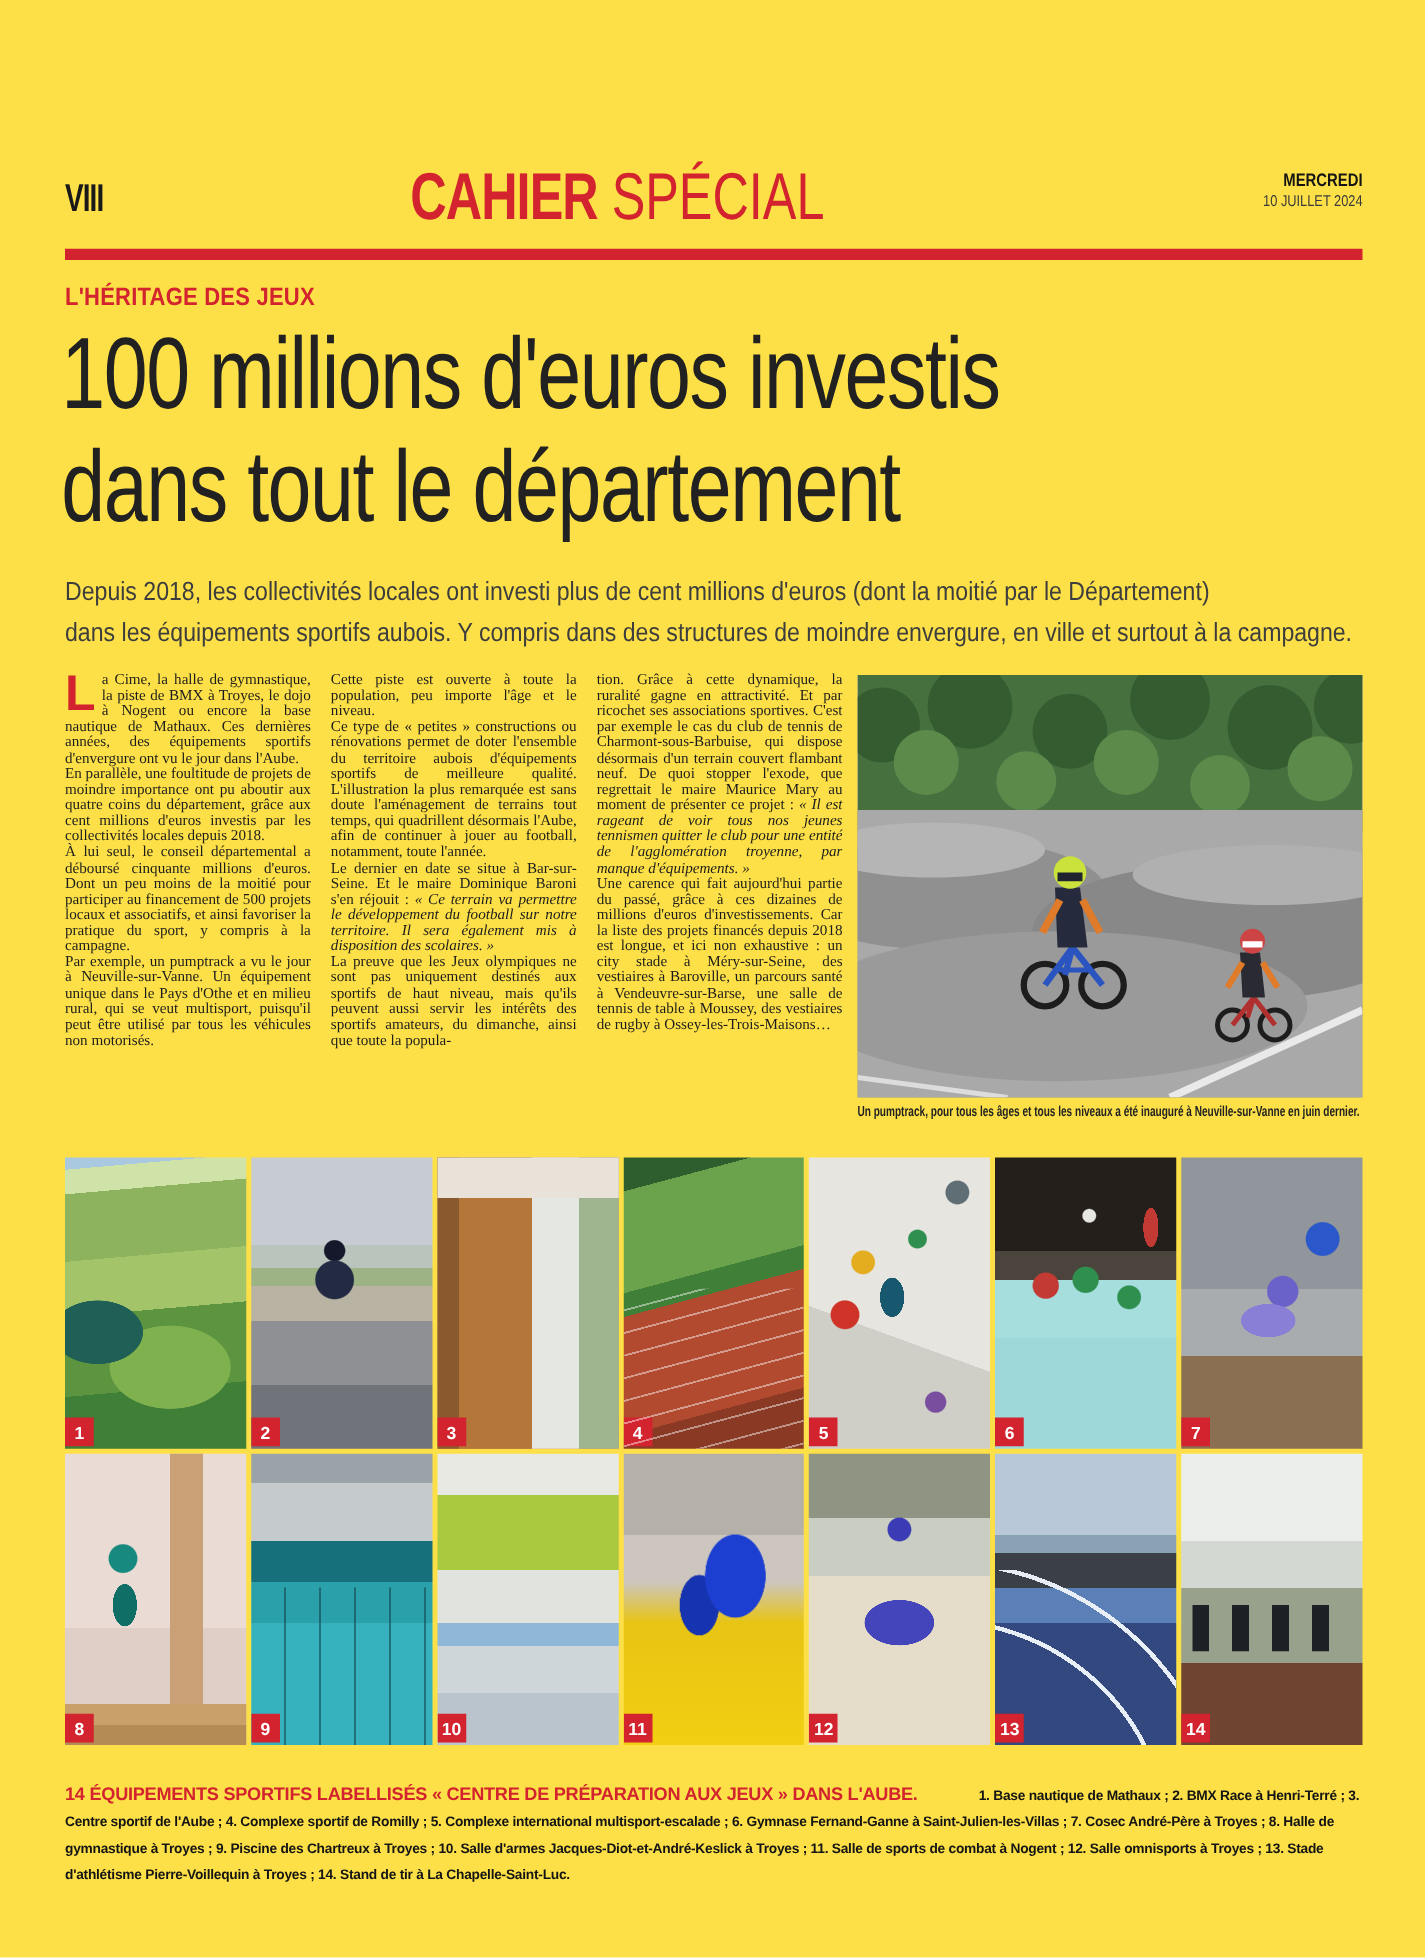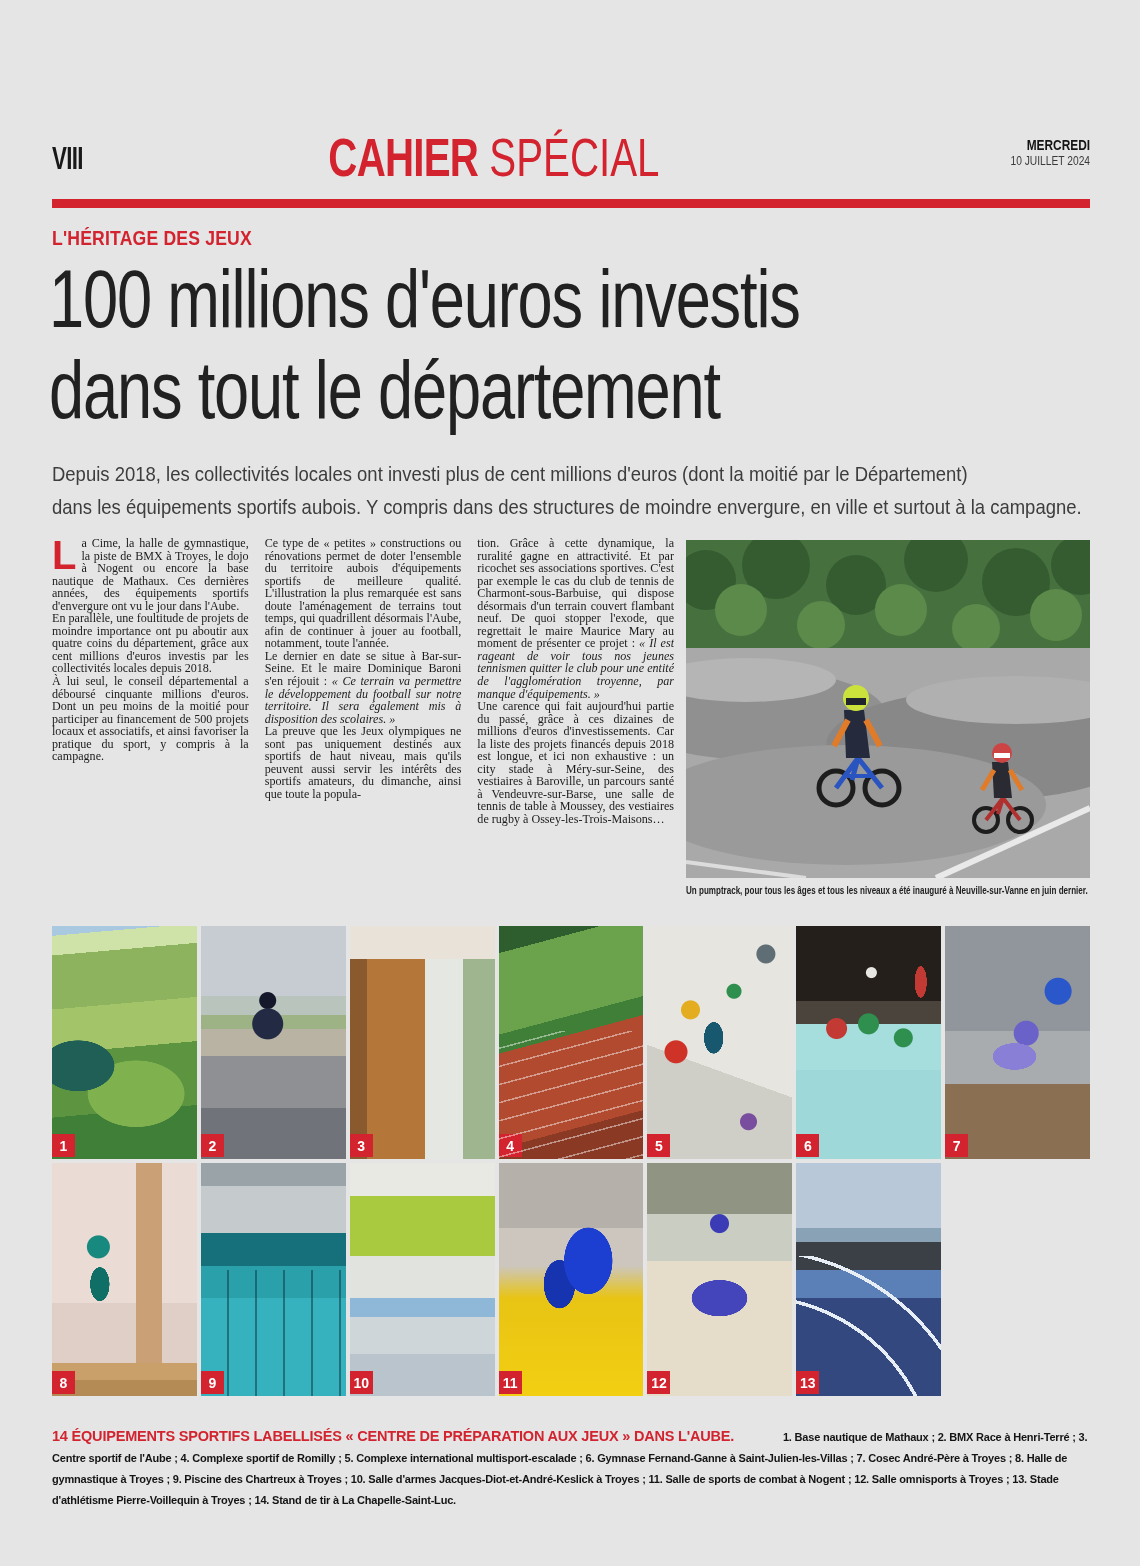--- a/index.html
+++ b/index.html
@@ -1,16 +1,16 @@
 <!DOCTYPE html>
 <html lang="fr"><head>
 <meta charset="utf-8">
 <style>
   html,body{margin:0;padding:0;background:#ffffff;}
-  .page{position:relative;width:1140px;height:1566px;background:#e5e5e5;overflow:hidden;
+  .page{position:relative;width:1140px;height:1566px;background:#fde047;overflow:hidden;
         font-family:"Liberation Sans", sans-serif;color:#1e1e1e;}
 
   
   .pagenum{position:absolute;left:52px;top:141px;font-size:31px;font-weight:bold;color:#191919;
            transform:scaleX(0.72);transform-origin:left top;letter-spacing:-1px;}
   .masthead{position:absolute;left:0;top:131px;width:988px;text-align:center;white-space:nowrap;}
   .masthead-inner{display:inline-block;transform:scaleX(0.76);transform-origin:center top;
                   font-size:53px;line-height:1;color:#d2232e;}
   .masthead-bold{font-weight:bold;letter-spacing:-1px;}
   .masthead-light{font-weight:normal;letter-spacing:0;}
@@ -141,22 +141,24 @@
   <div class="deck">
     <div>Depuis 2018, les collectivités locales ont investi plus de cent millions d'euros (dont la moitié par le Département)</div>
     <div>dans les équipements sportifs aubois. Y compris dans des structures de moindre envergure, en ville et surtout à la campagne.</div>
   </div>
 
   <div class="bodytext">
     <div class="col">
       <p><span class="dropcap">L</span><span>a Cime, la halle de gymnastique, la piste de BMX à Troyes, le dojo à Nogent ou encore la base nautique de Mathaux. Ces dernières années, des équipements sportifs d'envergure ont vu le jour dans l'Aube.</span></p>
       <p>En parallèle, une foultitude de projets de moindre importance ont pu aboutir aux quatre coins du département, grâce aux cent millions d'euros investis par les collectivités locales depuis 2018.</p>
       <p>À lui seul, le conseil départemental a déboursé cinquante millions d'euros. Dont un peu moins de la moitié pour participer au financement de 500 projets locaux et associatifs, et ainsi favoriser la pratique du sport, y compris à la campagne.</p>
+      <p>Par exemple, un pumptrack a vu le jour à Neuville-sur-Vanne. Un équipement unique dans le Pays d'Othe et en milieu rural, qui se veut multisport, puisqu'il peut être utilisé par tous les véhicules non motorisés.</p>
     </div>
     <div class="col">
+      <p>Cette piste est ouverte à toute la population, peu importe l'âge et le niveau.</p>
       <p>Ce type de « petites » constructions ou rénovations permet de doter l'ensemble du territoire aubois d'équipements sportifs de meilleure qualité. L'illustration la plus remarquée est sans doute l'aménagement de terrains tout temps, qui quadrillent désormais l'Aube, afin de continuer à jouer au football, notamment, toute l'année.</p>
       <p><span>Le dernier en date se situe à Bar-sur-Seine. Et le maire Dominique Baroni s'en réjouit : </span><i>« Ce terrain va permettre le développement du football sur notre territoire. Il sera également mis à disposition des scolaires. »</i></p>
       <p>La preuve que les Jeux olympiques ne sont pas uniquement destinés aux sportifs de haut niveau, mais qu'ils peuvent aussi servir les intérêts des sportifs amateurs, du dimanche, ainsi que toute la popula-</p>
     </div>
     <div class="col">
       <p><span>tion. Grâce à cette dynamique, la ruralité gagne en attractivité. Et par ricochet ses associations sportives. C'est par exemple le cas du club de tennis de Charmont-sous-Barbuise, qui dispose désormais d'un terrain couvert flambant neuf. De quoi stopper l'exode, que regrettait le maire Maurice Mary au moment de présenter ce projet : </span><i>« Il est rageant de voir tous nos jeunes tennismen quitter le club pour une entité de l'agglomération troyenne, par manque d'équipements. »</i></p>
       <p>Une carence qui fait aujourd'hui partie du passé, grâce à ces dizaines de millions d'euros d'investissements. Car la liste des projets financés depuis 2018 est longue, et ici non exhaustive : un city stade à Méry-sur-Seine, des vestiaires à Baroville, un parcours santé à Vendeuvre-sur-Barse, une salle de tennis de table à Moussey, des vestiaires de rugby à Ossey-les-Trois-Maisons…</p>
     </div>
   </div>
 
@@ -244,17 +246,20 @@
       </div>
     <div class="tile t11">
         <span class="badge">11</span>
       </div>
     <div class="tile t12">
         <span class="badge">12</span>
       </div>
     <div class="tile t13">
         <span class="badge">13</span>
       </div>
+    <div class="tile t14">
+        <span class="badge">14</span>
+      </div>
   </div>
 
   <p class="footer-caption"><span class="footer-lead">14 ÉQUIPEMENTS SPORTIFS LABELLISÉS « CENTRE DE PRÉPARATION AUX JEUX » DANS L'AUBE.</span><span class="footer-list"> 1. Base nautique de Mathaux ; 2. BMX Race à Henri-Terré ; 3. Centre sportif de l'Aube ; 4. Complexe sportif de Romilly ; 5. Complexe international multisport-escalade ; 6. Gymnase Fernand-Ganne à Saint-Julien-les-Villas ; 7. Cosec André-Père à Troyes ; 8. Halle de gymnastique à Troyes ; 9. Piscine des Chartreux à Troyes ; 10. Salle d'armes Jacques-Diot-et-André-Keslick à Troyes ; 11. Salle de sports de combat à Nogent ; 12. Salle omnisports à Troyes ; 13. Stade d'athlétisme Pierre-Voillequin à Troyes ; 14. Stand de tir à La Chapelle-Saint-Luc.</span></p>
 
 </div>
 
 </body></html>

